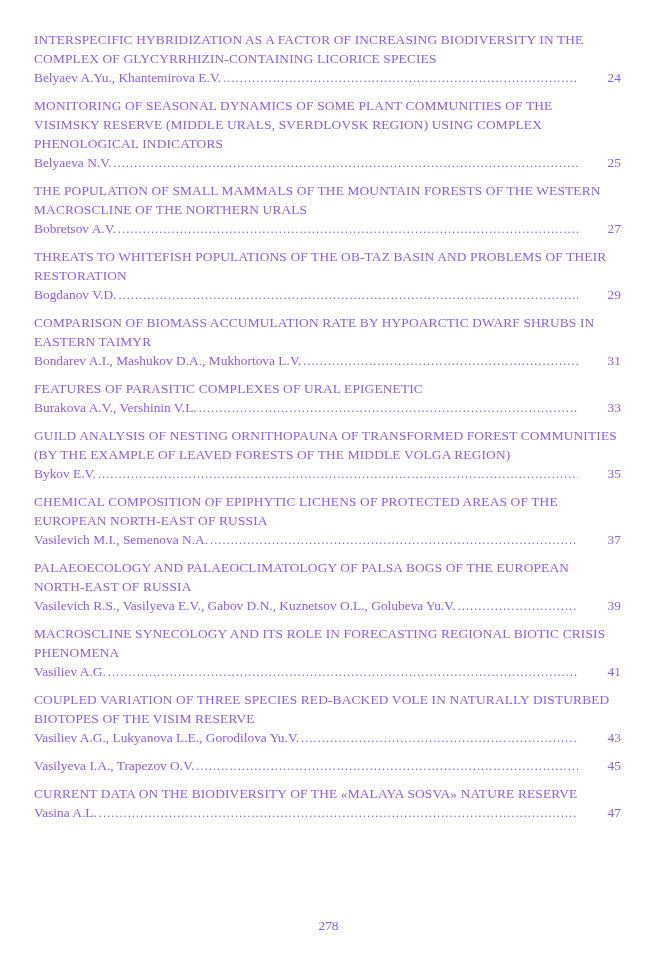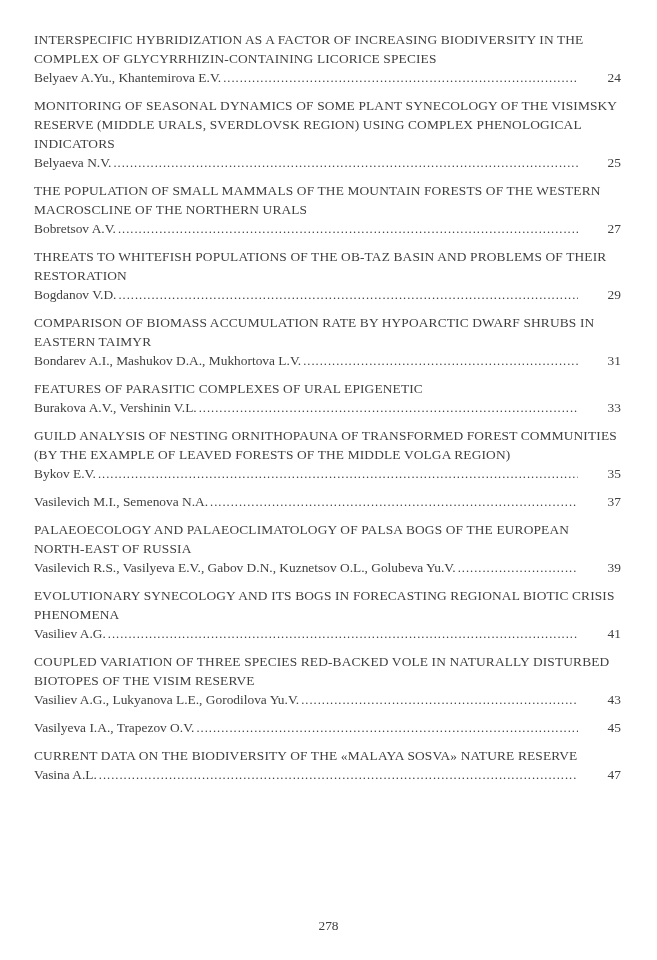--- a/index.html
+++ b/index.html
@@ -9,21 +9,21 @@
   }
   .page {
     position: relative;
     width: 657px;
     height: 960px;
     margin: 0 auto;
     background: #ffffff;
     box-sizing: border-box;
     padding: 30px 36px 0 34px;
     font-family: "Liberation Serif", serif;
-    color: #404040;
+    color: #8b5cf6;
     overflow: hidden;
   }
   .toc-list {
     width: 100%;
   }
   .entry {
     margin-bottom: 8px;
   }
   .entry-title {
     font-size: 13.4px;
@@ -72,21 +72,21 @@
   <div class="toc-list">
       <div class="entry">
         <div class="entry-title">INTERSPECIFIC HYBRIDIZATION AS A FACTOR OF INCREASING BIODIVERSITY IN THE COMPLEX OF GLYCYRRHIZIN-CONTAINING LICORICE SPECIES</div>
         <div class="author-line">
           <span class="authors">Belyaev A.Yu., Khantemirova E.V.</span>
           <span class="dot-leader">............................................................................................................................................................................................................................................................................................................</span>
           <span class="page-no">24</span>
         </div>
       </div>
       <div class="entry">
-        <div class="entry-title">MONITORING OF SEASONAL DYNAMICS OF SOME PLANT SYNECOLOGY OF THE VISIMSKY RESERVE (MIDDLE URALS, SVERDLOVSK REGION) USING COMPLEX PHENOLOGICAL INDICATORS</div>
+        <div class="entry-title">MONITORING OF SEASONAL DYNAMICS OF SOME PLANT COMMUNITIES OF THE VISIMSKY RESERVE (MIDDLE URALS, SVERDLOVSK REGION) USING COMPLEX PHENOLOGICAL INDICATORS</div>
         <div class="author-line">
           <span class="authors">Belyaeva N.V.</span>
           <span class="dot-leader">............................................................................................................................................................................................................................................................................................................</span>
           <span class="page-no">25</span>
         </div>
       </div>
       <div class="entry">
         <div class="entry-title">THE POPULATION OF SMALL MAMMALS OF THE MOUNTAIN FORESTS OF THE WESTERN MACROSCLINE OF THE NORTHERN URALS</div>
         <div class="author-line">
           <span class="authors">Bobretsov A.V.</span>
@@ -120,36 +120,37 @@
       </div>
       <div class="entry">
         <div class="entry-title">GUILD ANALYSIS OF NESTING ORNITHOPAUNA OF TRANSFORMED FOREST COMMUNITIES (BY THE EXAMPLE OF LEAVED FORESTS OF THE MIDDLE VOLGA REGION)</div>
         <div class="author-line">
           <span class="authors">Bykov E.V.</span>
           <span class="dot-leader">............................................................................................................................................................................................................................................................................................................</span>
           <span class="page-no">35</span>
         </div>
       </div>
       <div class="entry">
+        <div class="entry-title">CHEMICAL COMPOSITION OF EPIPHYTIC LICHENS OF PROTECTED AREAS OF THE EUROPEAN NORTH-EAST OF RUSSIA</div>
         <div class="author-line">
           <span class="authors">Vasilevich M.I., Semenova N.A.</span>
           <span class="dot-leader">............................................................................................................................................................................................................................................................................................................</span>
           <span class="page-no">37</span>
         </div>
       </div>
       <div class="entry">
         <div class="entry-title">PALAEOECOLOGY AND PALAEOCLIMATOLOGY OF PALSA BOGS OF THE EUROPEAN NORTH-EAST OF RUSSIA</div>
         <div class="author-line">
           <span class="authors">Vasilevich R.S., Vasilyeva E.V., Gabov D.N., Kuznetsov O.L., Golubeva Yu.V.</span>
           <span class="dot-leader">............................................................................................................................................................................................................................................................................................................</span>
           <span class="page-no">39</span>
         </div>
       </div>
       <div class="entry">
-        <div class="entry-title">EVOLUTIONARY SYNECOLOGY AND ITS BOGS IN FORECASTING REGIONAL BIOTIC CRISIS PHENOMENA</div>
+        <div class="entry-title">MACROSCLINE SYNECOLOGY AND ITS ROLE IN FORECASTING REGIONAL BIOTIC CRISIS PHENOMENA</div>
         <div class="author-line">
           <span class="authors">Vasiliev A.G.</span>
           <span class="dot-leader">............................................................................................................................................................................................................................................................................................................</span>
           <span class="page-no">41</span>
         </div>
       </div>
       <div class="entry">
         <div class="entry-title">COUPLED VARIATION OF THREE SPECIES RED-BACKED VOLE IN NATURALLY DISTURBED BIOTOPES OF THE VISIM RESERVE</div>
         <div class="author-line">
           <span class="authors">Vasiliev A.G., Lukyanova L.E., Gorodilova Yu.V.</span>

